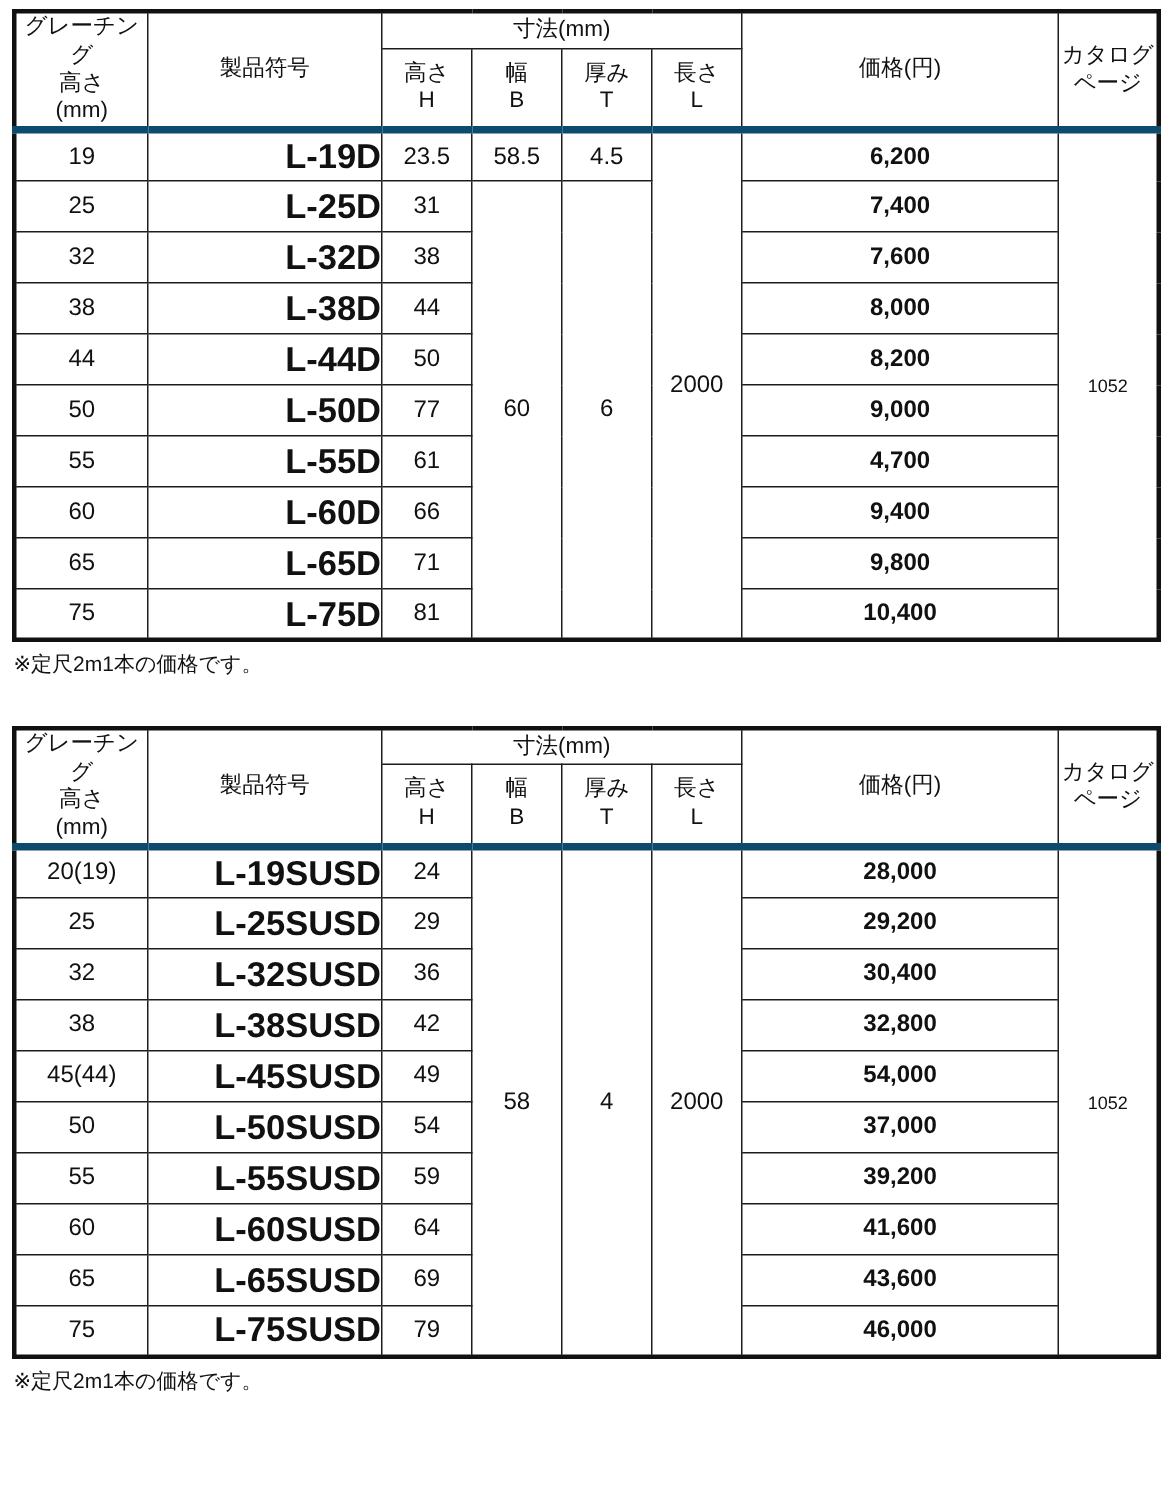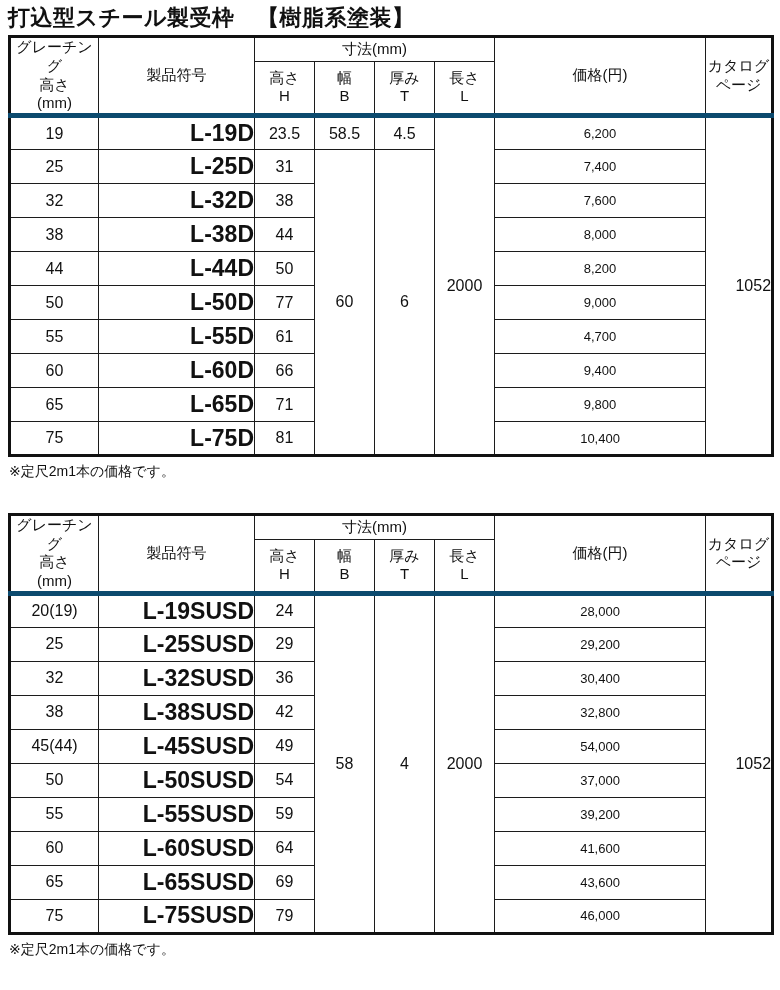--- a/index.html
+++ b/index.html
@@ -60,34 +60,33 @@
   tbody tr { height: 34px; }
   td.c-ht    { font-size: 16px; }
   td.c-code  {
     font-size: 23px;
     font-weight: bold;
     text-align: right;
     padding-left: 9px;
     font-family: "Liberation Sans", "DejaVu Sans", sans-serif;
   }
   td.c-h, td.c-b, td.c-t, td.c-l { font-size: 16px; }
-  td.c-price { font-size: 13px; font-weight: normal; margin-top: 16px; }
-  td.c-page  { font-size: 16px; text-align: right; }
+  td.c-price { font-size: 16px; font-weight: bold; margin-top: 16px; }
+  td.c-page  { font-size: 12px; }
 
   .footnote {
     font-size: 14px;
     line-height: 1.2;
     margin: 6px 0 0 1px;
   }
 </style>
 </head>
 <body>
 
 <div class="section section-1">
-  <h1 class="table-title">打込型スチール製受枠　【樹脂系塗装】</h1>
   <table class="price-table">
     <colgroup>
       <col class="c-ht">
         <col class="c-code">
         <col class="c-h">
         <col class="c-b">
       <col class="c-t">
         <col class="c-l">
         <col class="c-price">
         <col class="c-page">

